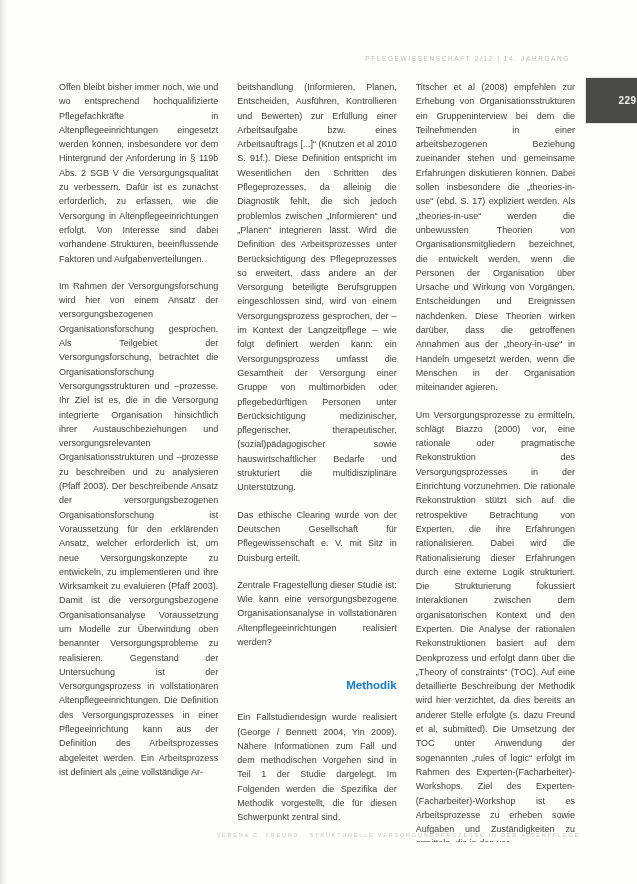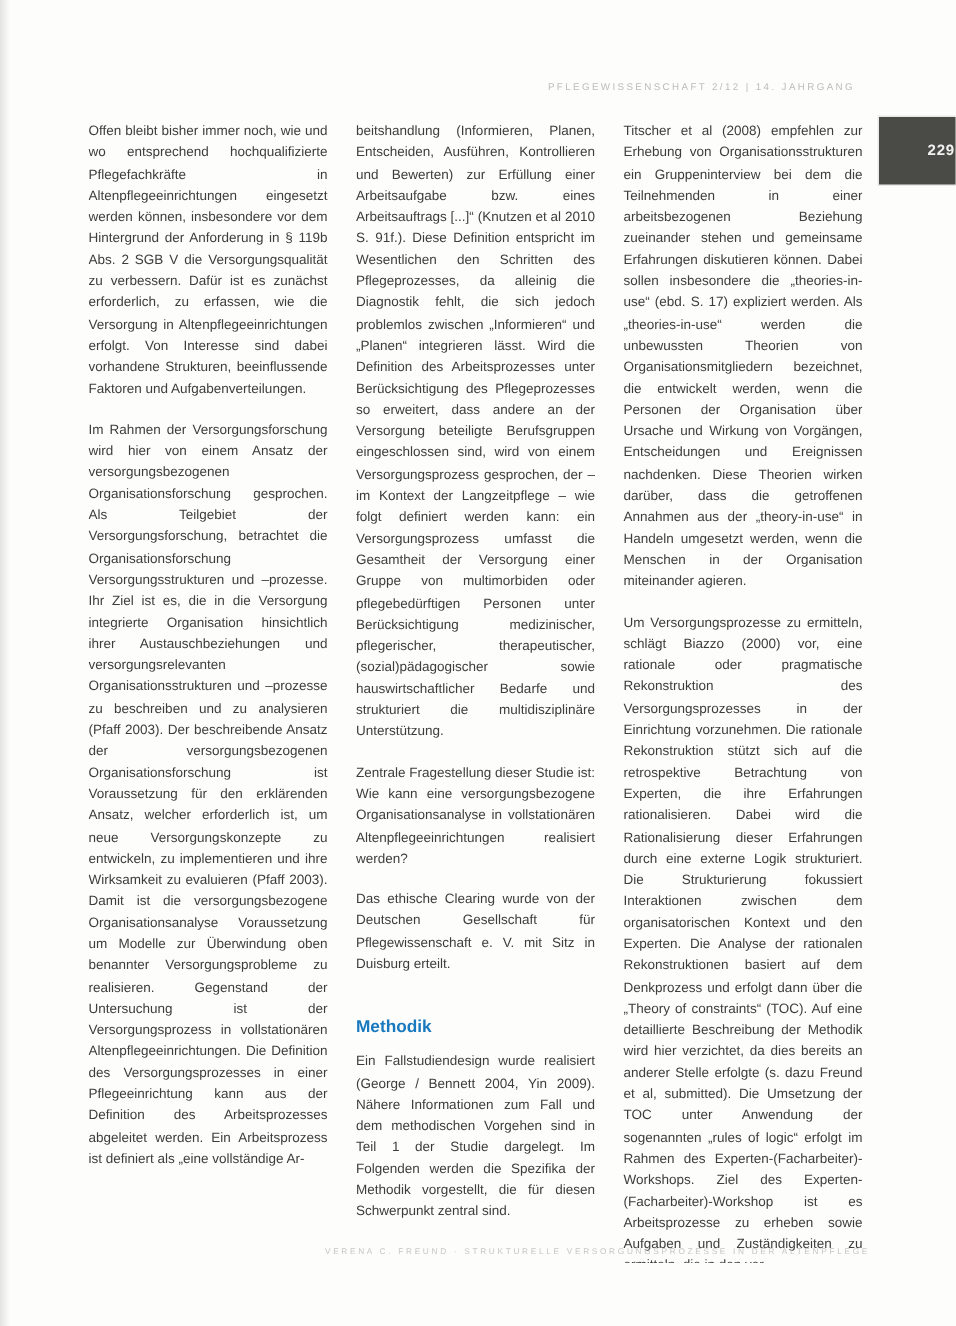--- a/index.html
+++ b/index.html
@@ -40,24 +40,24 @@
   .col { flex: 1 1 0; min-width: 0; }
   .col p {
     margin: 0 0 13px 0;
     font-size: 9px; line-height: 14.3px;
     color: #3d3d3d;
     text-align: justify;
     overflow-wrap: anywhere;
   }
   .col p:last-child { margin-bottom: 0; }
   .section-heading {
-    text-align: left;
+    text-align: right;
     font-size: 11.5px; font-weight: bold;
     color: #1879be;
-    margin: 30px 0 9px 0;
+    margin: 30px 0 19px 0;
   }
   .running-footer {
     position: absolute; top: 832px; left: 59px; width: 521px;
     text-align: right;
     font-size: 5.5px; letter-spacing: 1.8px;
     color: #c6c6c4; text-transform: uppercase;
     white-space: nowrap;
   }
 </style>
 </head>
@@ -73,22 +73,22 @@
 
 <div class="columns">
 
   <div class="col">
     <p>Offen bleibt bisher immer noch, wie und wo entsprechend hochqualifizierte Pflegefachkräfte in Altenpflegeeinrichtungen eingesetzt werden können, insbesondere vor dem Hintergrund der Anforderung in § 119b Abs. 2 SGB V die Versorgungsqualität zu verbessern. Dafür ist es zunächst erforderlich, zu erfassen, wie die Versorgung in Altenpflegeeinrichtungen erfolgt. Von Interesse sind dabei vorhandene Strukturen, beeinflussende Faktoren und Aufgabenverteilungen.</p>
     <p>Im Rahmen der Versorgungsforschung wird hier von einem Ansatz der versorgungsbezogenen Organisationsforschung gesprochen. Als Teilgebiet der Versorgungsforschung, betrachtet die Organisationsforschung Versorgungsstrukturen und –prozesse. Ihr Ziel ist es, die in die Versorgung integrierte Organisation hinsichtlich ihrer Austauschbeziehungen und versorgungsrelevanten Organisationsstrukturen und –prozesse zu beschreiben und zu analysieren (Pfaff 2003). Der beschreibende Ansatz der versorgungsbezogenen Organisationsforschung ist Voraussetzung für den erklärenden Ansatz, welcher erforderlich ist, um neue Versorgungskonzepte zu entwickeln, zu implementieren und ihre Wirksamkeit zu evaluieren (Pfaff 2003). Damit ist die versorgungsbezogene Organisationsanalyse Voraussetzung um Modelle zur Überwindung oben benannter Versorgungsprobleme zu realisieren. Gegenstand der Untersuchung ist der Versorgungsprozess in vollstationären Altenpflegeeinrichtungen. Die Definition des Versorgungsprozesses in einer Pflegeeinrichtung kann aus der Definition des Arbeitsprozesses abgeleitet werden. Ein Arbeitsprozess ist definiert als „eine vollständige Ar-</p>
   </div>
 
   <div class="col">
     <p>beitshandlung (Informieren, Planen, Entscheiden, Ausführen, Kontrollieren und Bewerten) zur Erfüllung einer Arbeitsaufgabe bzw. eines Arbeitsauftrags [...]“ (Knutzen et al 2010 S. 91f.). Diese Definition entspricht im Wesentlichen den Schritten des Pflegeprozesses, da alleinig die Diagnostik fehlt, die sich jedoch problemlos zwischen „Informieren“ und „Planen“ integrieren lässt. Wird die Definition des Arbeitsprozesses unter Berücksichtigung des Pflegeprozesses so erweitert, dass andere an der Versorgung beteiligte Berufsgruppen eingeschlossen sind, wird von einem Versorgungsprozess gesprochen, der – im Kontext der Langzeitpflege – wie folgt definiert werden kann: ein Versorgungsprozess umfasst die Gesamtheit der Versorgung einer Gruppe von multimorbiden oder pflegebedürftigen Personen unter Berücksichtigung medizinischer, pflegerischer, therapeutischer, (sozial)pädagogischer sowie hauswirtschaftlicher Bedarfe und strukturiert die multidisziplinäre Unterstützung.</p>
+    <p>Das ethische Clearing wurde von der Deutschen Gesellschaft für Pflegewissenschaft e. V. mit Sitz in Duisburg erteilt.</p>
     <p>Zentrale Fragestellung dieser Studie ist: Wie kann eine versorgungsbezogene Organisationsanalyse in vollstationären Altenpflegeeinrichtungen realisiert werden?</p>
-    <p>Das ethische Clearing wurde von der Deutschen Gesellschaft für Pflegewissenschaft e. V. mit Sitz in Duisburg erteilt.</p>
     <div class="section-heading">Methodik</div>
     <p>Ein Fallstudiendesign wurde realisiert (George / Bennett 2004, Yin 2009). Nähere Informationen zum Fall und dem methodischen Vorgehen sind in Teil 1 der Studie dargelegt. Im Folgenden werden die Spezifika der Methodik vorgestellt, die für diesen Schwerpunkt zentral sind.</p>
   </div>
 
   <div class="col">
     <p>Titscher et al (2008) empfehlen zur Erhebung von Organisationsstrukturen ein Gruppeninterview bei dem die Teilnehmenden in einer arbeitsbezogenen Beziehung zueinander stehen und gemeinsame Erfahrungen diskutieren können. Dabei sollen insbesondere die „theories-in-use“ (ebd. S. 17) expliziert werden. Als „theories-in-use“ werden die unbewussten Theorien von Organisationsmitgliedern bezeichnet, die entwickelt werden, wenn die Personen der Organisation über Ursache und Wirkung von Vorgängen, Entscheidungen und Ereignissen nachdenken. Diese Theorien wirken darüber, dass die getroffenen Annahmen aus der „theory-in-use“ in Handeln umgesetzt werden, wenn die Menschen in der Organisation miteinander agieren.</p>
     <p>Um Versorgungsprozesse zu ermitteln, schlägt Biazzo (2000) vor, eine rationale oder pragmatische Rekonstruktion des Versorgungsprozesses in der Einrichtung vorzunehmen. Die rationale Rekonstruktion stützt sich auf die retrospektive Betrachtung von Experten, die ihre Erfahrungen rationalisieren. Dabei wird die Rationalisierung dieser Erfahrungen durch eine externe Logik strukturiert. Die Strukturierung fokussiert Interaktionen zwischen dem organisatorischen Kontext und den Experten. Die Analyse der rationalen Rekonstruktionen basiert auf dem Denkprozess und erfolgt dann über die „Theory of constraints“ (TOC). Auf eine detaillierte Beschreibung der Methodik wird hier verzichtet, da dies bereits an anderer Stelle erfolgte (s. dazu Freund et al, submitted). Die Umsetzung der TOC unter Anwendung der sogenannten „rules of logic“ erfolgt im Rahmen des Experten-(Facharbeiter)-Workshops. Ziel des Experten-(Facharbeiter)-Workshop ist es Arbeitsprozesse zu erheben sowie Aufgaben und Zuständigkeiten zu ermitteln, die in den ver-</p>
   </div>
 
 </div>

